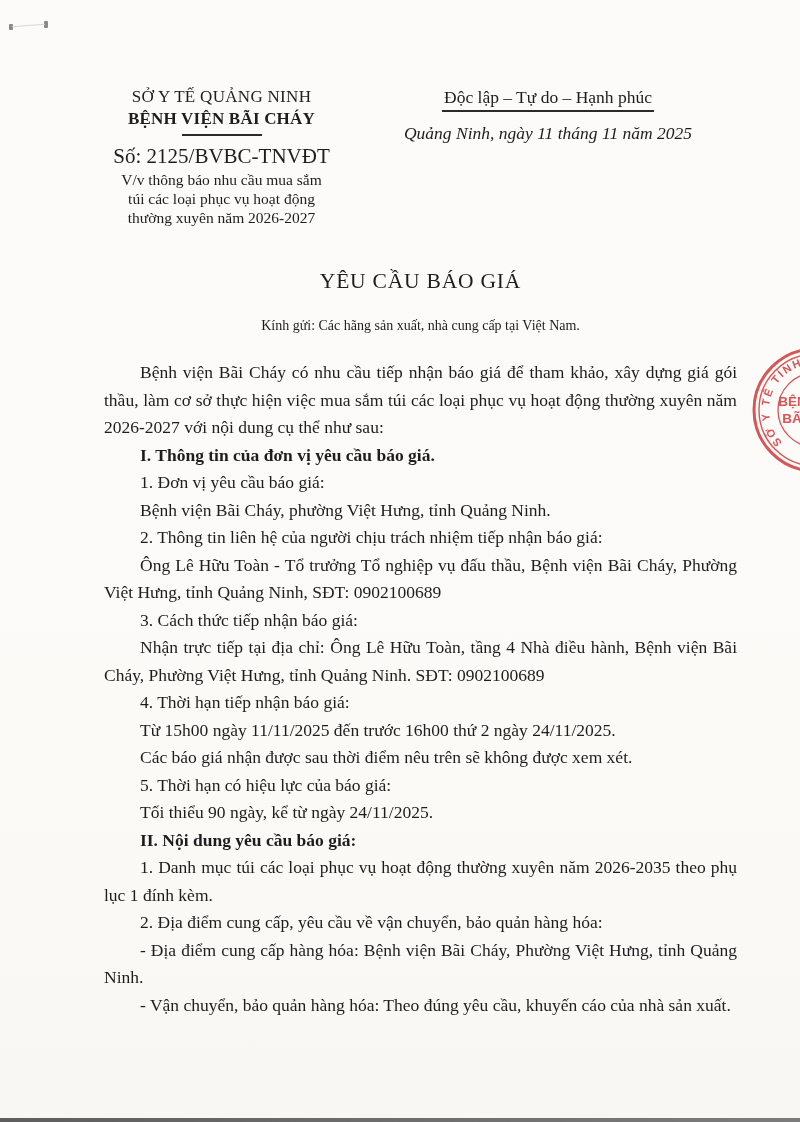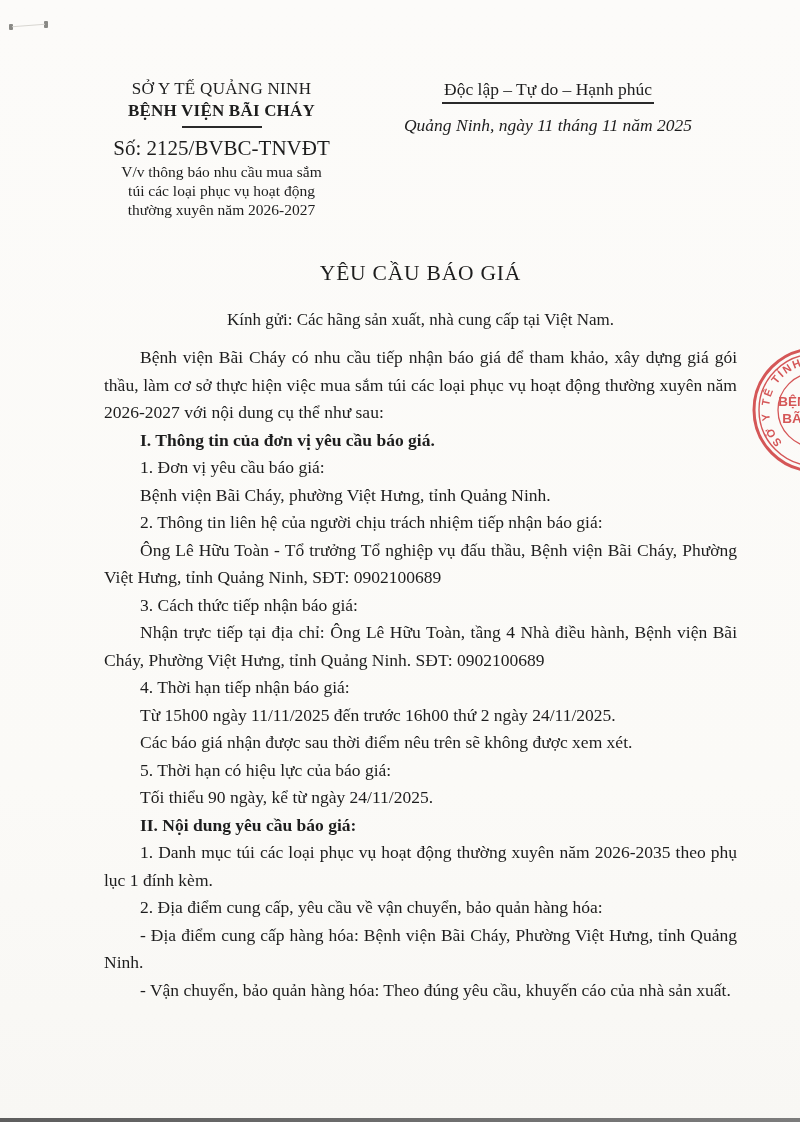--- a/index.html
+++ b/index.html
@@ -16,40 +16,40 @@
     background:linear-gradient(180deg,#fcfbf9 0%, #fbfaf7 70%, #f8f7f4 100%);
     overflow:hidden;
   }
   .staple{position:absolute;background:#8a8a86;border-radius:1px;}
   .staple.s1{left:9px;top:24px;width:4px;height:6px;}
   .staple.s2{left:44px;top:21px;width:4px;height:7px;}
   .staple-line{position:absolute;left:12px;top:25px;width:33px;height:1px;background:#d8d6d1;transform:rotate(-4deg);}
   .scan-edge-bottom{position:absolute;left:0;right:0;bottom:0;height:4px;
     background:linear-gradient(90deg,#5e5e5e 0%, #6f6f6f 55%, #7c7c7c 100%);}
 
-  .content{padding:0 63px 0 104px;}
+  .content{padding:8px 63px 0 104px;}
 
   .header-row{display:flex;justify-content:space-between;padding-top:78px;}
   .issuer-block{width:235px;text-align:center;line-height:22px;}
   .issuer-dept{font-size:17px;letter-spacing:.3px;}
   .issuer-hospital{font-size:17px;font-weight:bold;letter-spacing:.2px;}
   .issuer-underline{width:80px;height:2px;background:#2a2a2a;margin:4px auto 9px;}
   .issuer-number{font-size:21px;margin-bottom:3px;}
   .issuer-subject{font-size:15.5px;line-height:19px;width:218px;margin:0 auto;}
 
   .national-block{width:378px;text-align:center;}
   .national-motto1{font-size:17px;font-weight:bold;line-height:22px;letter-spacing:.2px;white-space:nowrap;}
   .national-motto2{display:inline-block;font-size:17.5px;font-weight:normal;line-height:22px;
     border-bottom:2px solid #2a2a2a;padding:0 2px 2px;}
   .national-date{font-size:17.5px;font-style:italic;margin-top:11px;}
 
   .doc-title{margin-top:42px;text-align:center;font-size:21.5px;font-weight:normal;letter-spacing:.8px;}
-  .salutation{margin-top:24px;text-align:center;font-size:17px;}
+  .salutation{margin-top:24px;text-align:center;font-size:14px;}
 
-  .body-text{margin-top:14px;}
+  .body-text{margin-top:25px;}
   .body-text p{
     margin:0;font-size:17.5px;line-height:27.5px;
     text-align:justify;text-indent:36px;
   }
   .body-text p.bold{font-weight:bold;}
 
   .stamp{
     position:absolute;left:740px;top:335px;
     color:#d5494b;
     mix-blend-mode:multiply;opacity:.92;

